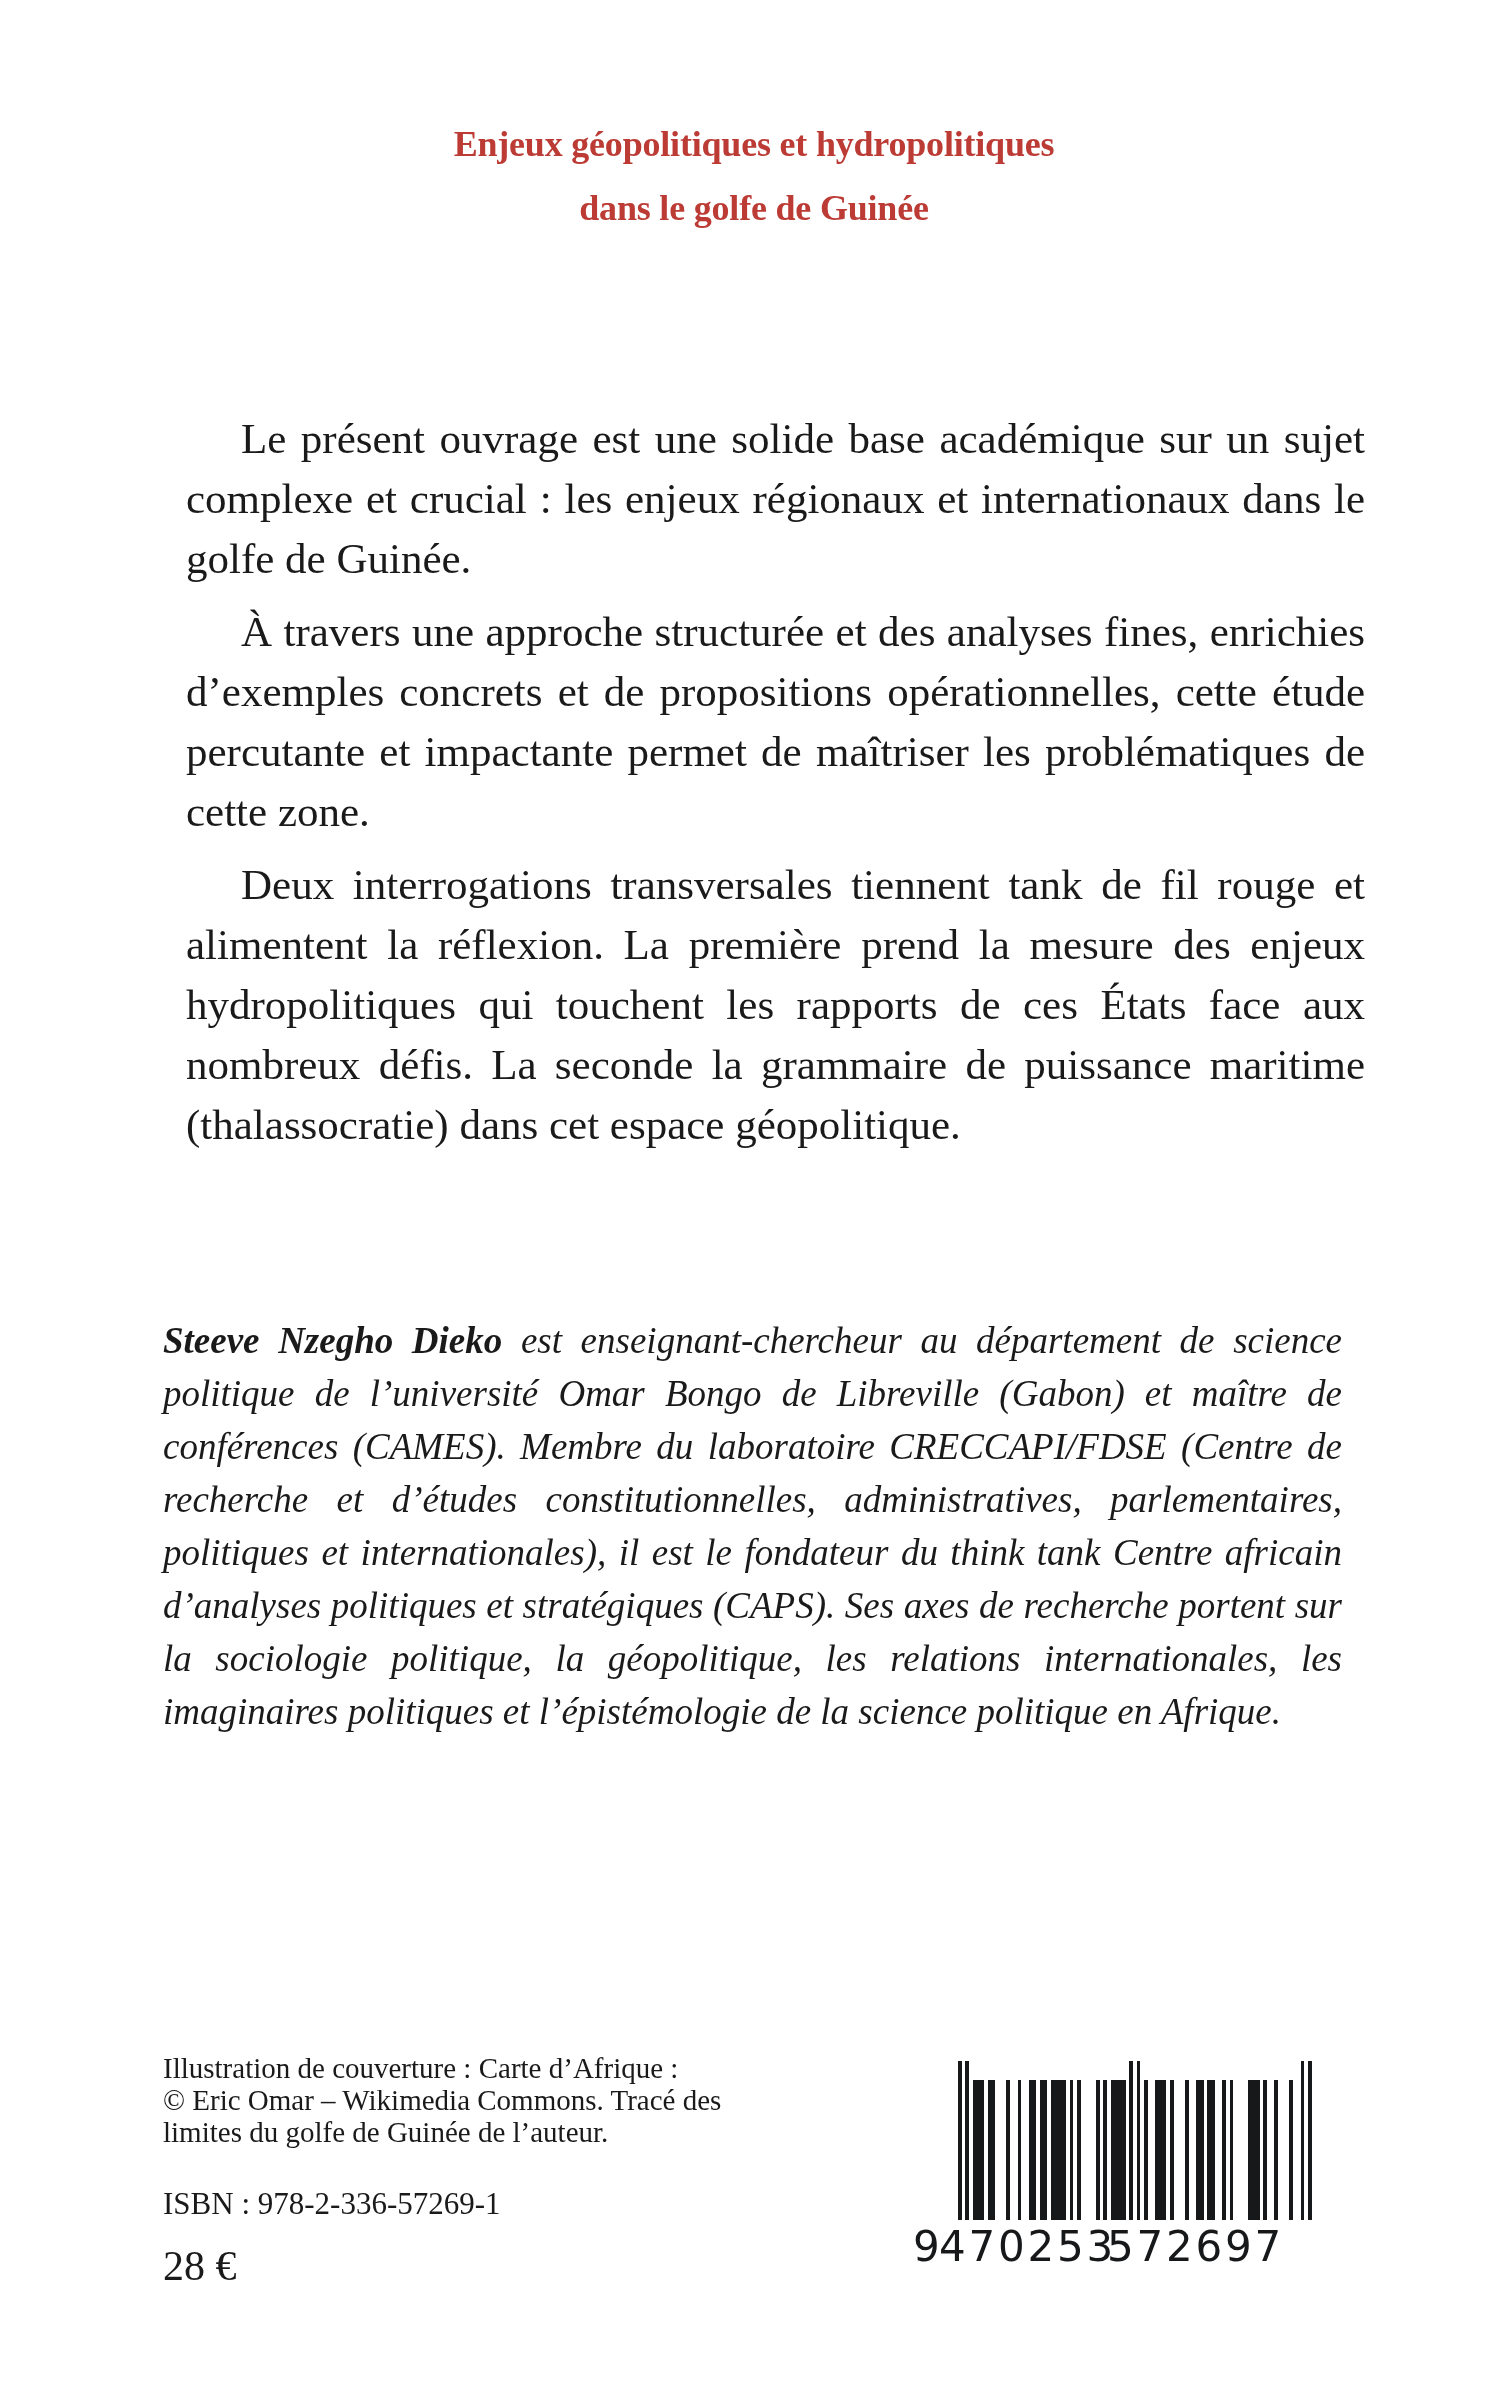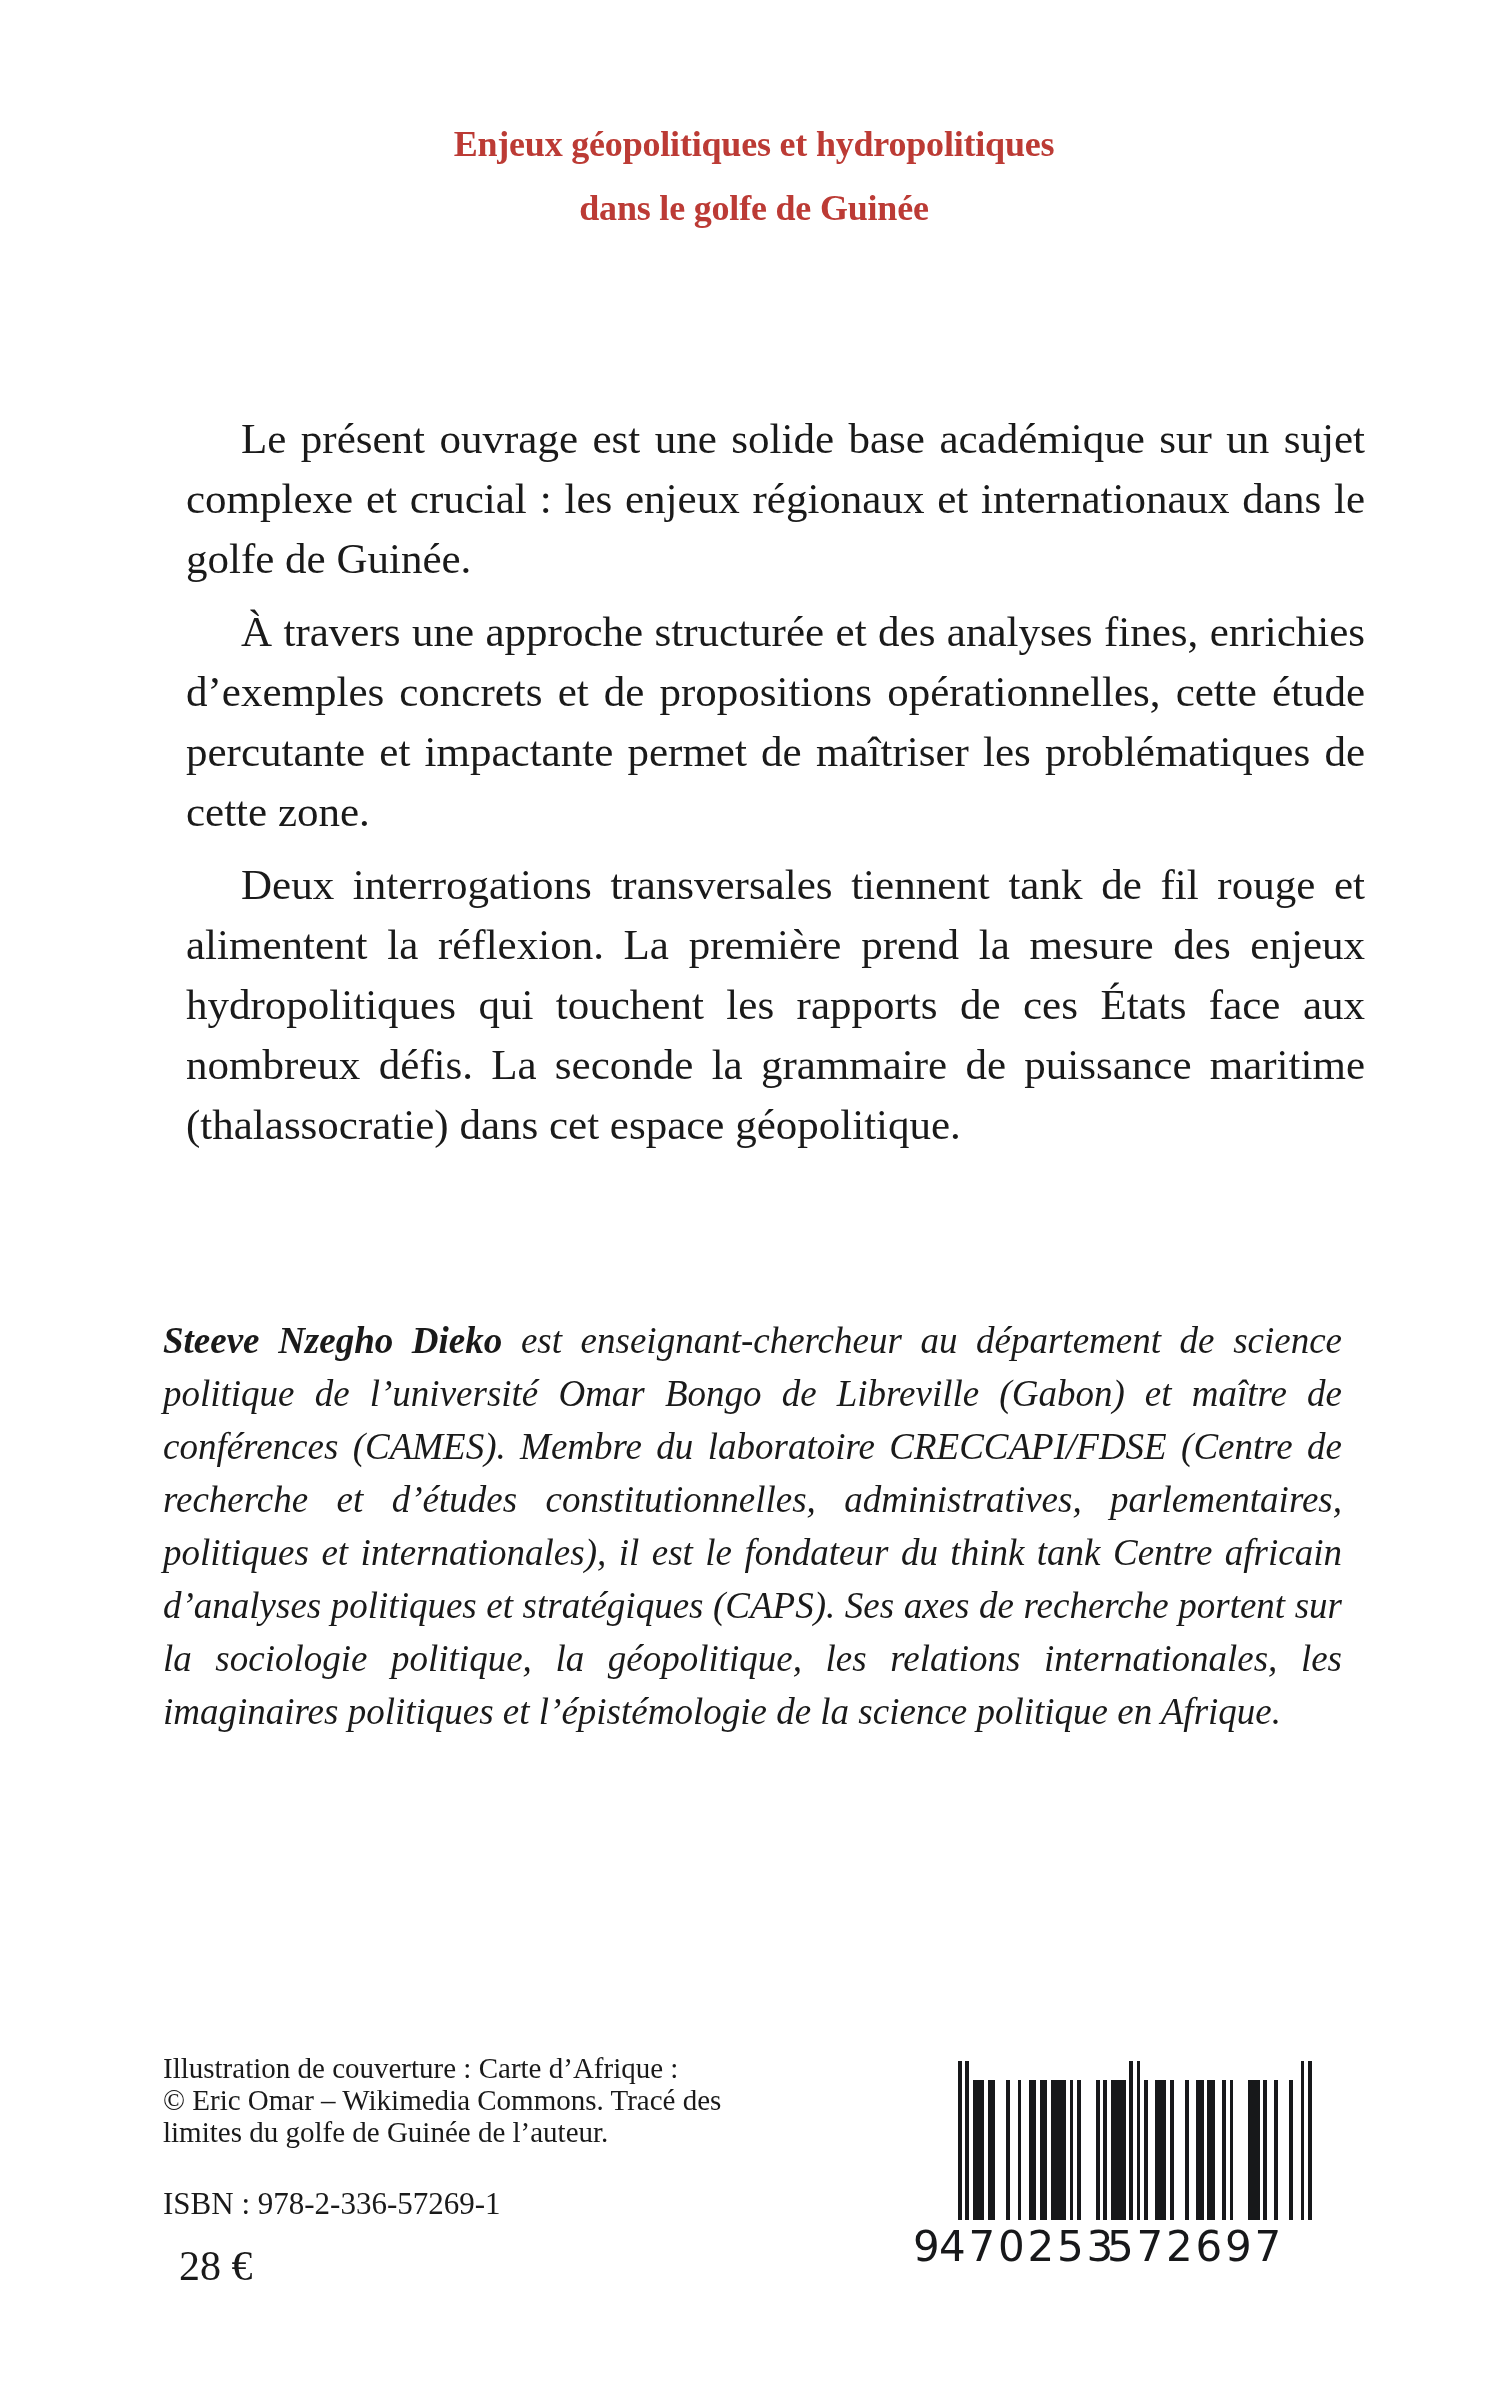--- a/index.html
+++ b/index.html
@@ -95,21 +95,21 @@
   }
   .isbn {
     font-size: 31px;
     line-height: 36px;
     margin: 38px 0 0 0;
     color: #1a1a1a;
   }
   .price {
     font-size: 42px;
     line-height: 47px;
-    margin: 21px 0 0 16px;
+    margin: 21px 0 0 0;
     color: #1a1a1a;
   }
 
   
   .barcode-wrap {
     position: absolute;
     left: 958px;
     top: 2080px;
     width: 355px;
   }

